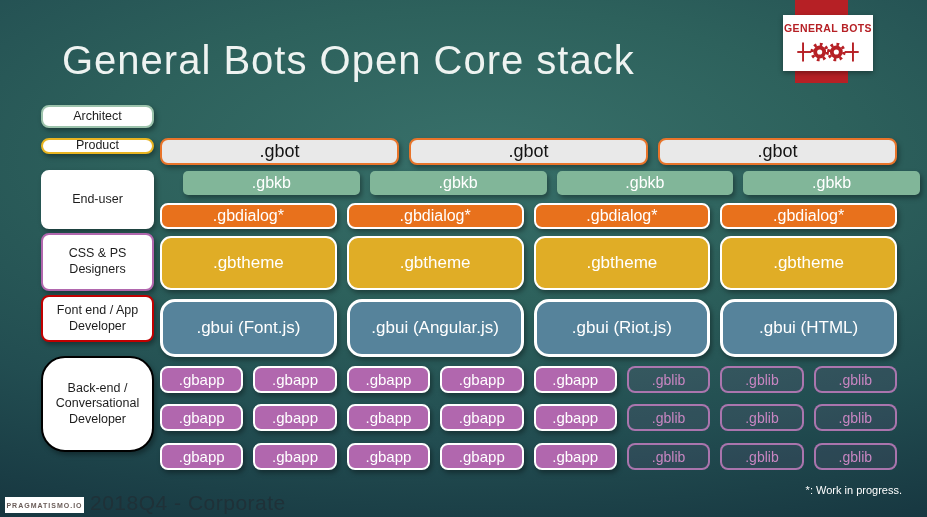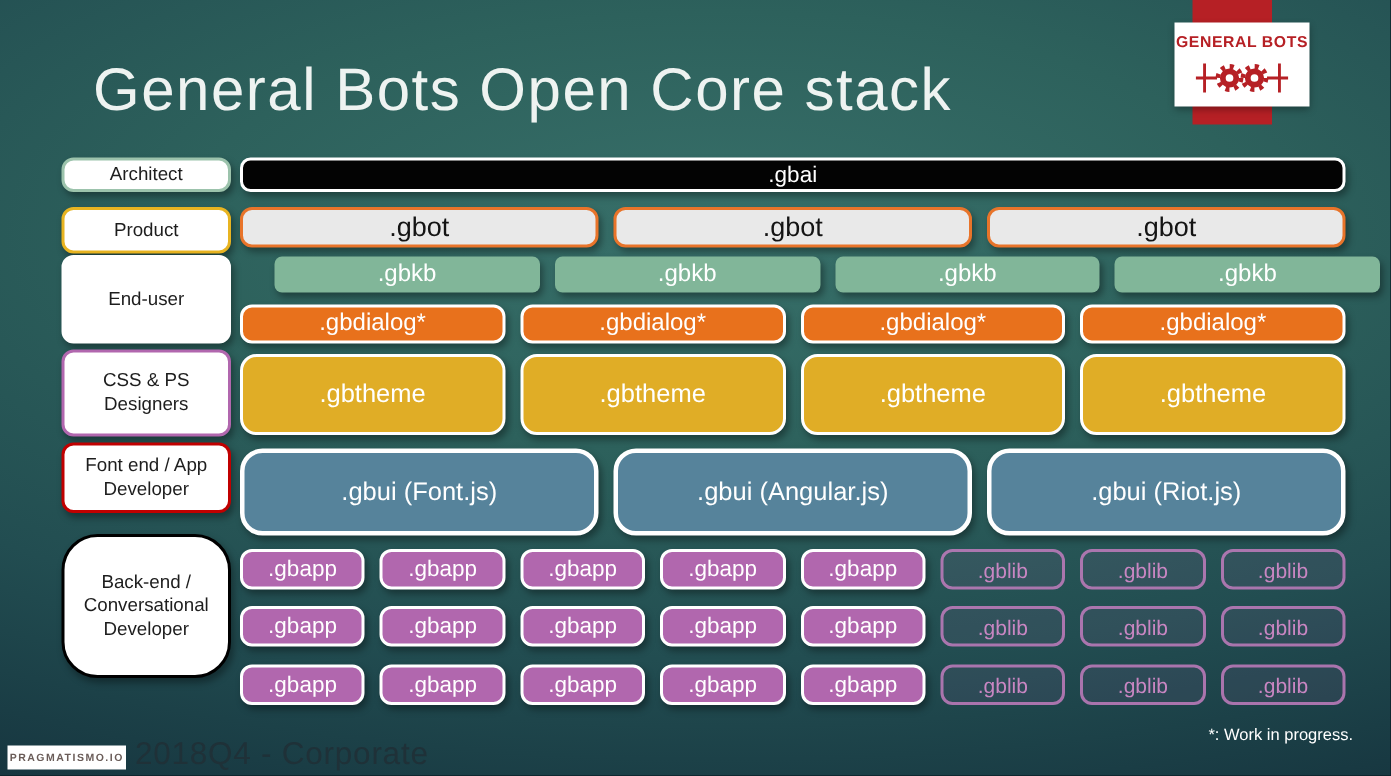--- a/index.html
+++ b/index.html
@@ -23,21 +23,21 @@
   }
   .logo-brand{color:#b62025;font-weight:bold;font-size:10.5px;letter-spacing:0.4px;white-space:nowrap;}
   
   .role{
     position:absolute;left:41px;width:113px;background:#ffffff;border-radius:8px;
     display:flex;align-items:center;justify-content:center;text-align:center;
     color:#1d1d1d;font-size:12.5px;line-height:1.25;padding:4px 4px;box-sizing:border-box;
     box-shadow:2px 3px 5px rgba(0,0,0,0.35);
   }
   .role-architect{top:105px;height:23px;border:2px solid #9cc3ac;}
-  .role-product{top:138px;height:31px;border:2px solid #e8b421;}
+  .role-product{top:138px;height:16px;border:2px solid #e8b421;}
   .role-enduser{top:170px;height:59px;border:2px solid #ffffff;}
   .role-cssps{top:233px;height:58px;border:2px solid #b167ae;}
   .role-frontend{top:295px;height:47px;border:2px solid #c00000;}
   .role-backend{top:356px;height:96px;border:2px solid #000000;border-radius:24px;}
   
   .row{position:absolute;left:160px;width:737px;display:flex;gap:10px;}
   .row-gbai{top:105px;height:23px;}
   .row-gbot{top:138px;height:27px;}
   .row-gbkb{top:171px;height:24px;padding-left:23px;}
   .row-gbdialog{top:203px;height:26px;}
@@ -102,23 +102,20 @@
     </svg>
   </div>
 
   <div class="role role-architect">Architect</div>
   <div class="role role-product">Product</div>
   <div class="role role-enduser">End-user</div>
   <div class="role role-cssps">CSS &amp; PS Designers</div>
   <div class="role role-frontend">Font end / App Developer</div>
   <div class="role role-backend">Back-end / Conversational Developer</div>
 
-  <div class="row row-gbai">
-    <div class="cell gbai">.gbai</div>
-  </div>
 
   <div class="row row-gbot">
       <div class="cell gbot">.gbot</div>
       <div class="cell gbot">.gbot</div>
       <div class="cell gbot">.gbot</div>
     </div>
 
   <div class="row row-gbkb">
       <div class="cell gbkb">.gbkb</div>
       <div class="cell gbkb">.gbkb</div>
@@ -137,20 +134,21 @@
       <div class="cell gbtheme">.gbtheme</div>
       <div class="cell gbtheme">.gbtheme</div>
       <div class="cell gbtheme">.gbtheme</div>
       <div class="cell gbtheme">.gbtheme</div>
     </div>
 
   <div class="row row-gbui">
       <div class="cell gbui">.gbui (Font.js)</div>
       <div class="cell gbui">.gbui (Angular.js)</div>
       <div class="cell gbui">.gbui (Riot.js)</div>
+      <div class="cell gbui">.gbui (HTML)</div>
     </div>
 
   <div class="row row-backend1">
     <span style="display:contents"><div class="cell gbapp">.gbapp</div><div class="cell gbapp">.gbapp</div><div class="cell gbapp">.gbapp</div><div class="cell gbapp">.gbapp</div><div class="cell gbapp">.gbapp</div></span>
     <span style="display:contents"><div class="cell gblib">.gblib</div><div class="cell gblib">.gblib</div><div class="cell gblib">.gblib</div></span>
   </div>
   <div class="row row-backend2">
     <span style="display:contents"><div class="cell gbapp">.gbapp</div><div class="cell gbapp">.gbapp</div><div class="cell gbapp">.gbapp</div><div class="cell gbapp">.gbapp</div><div class="cell gbapp">.gbapp</div></span>
     <span style="display:contents"><div class="cell gblib">.gblib</div><div class="cell gblib">.gblib</div><div class="cell gblib">.gblib</div></span>
   </div>

